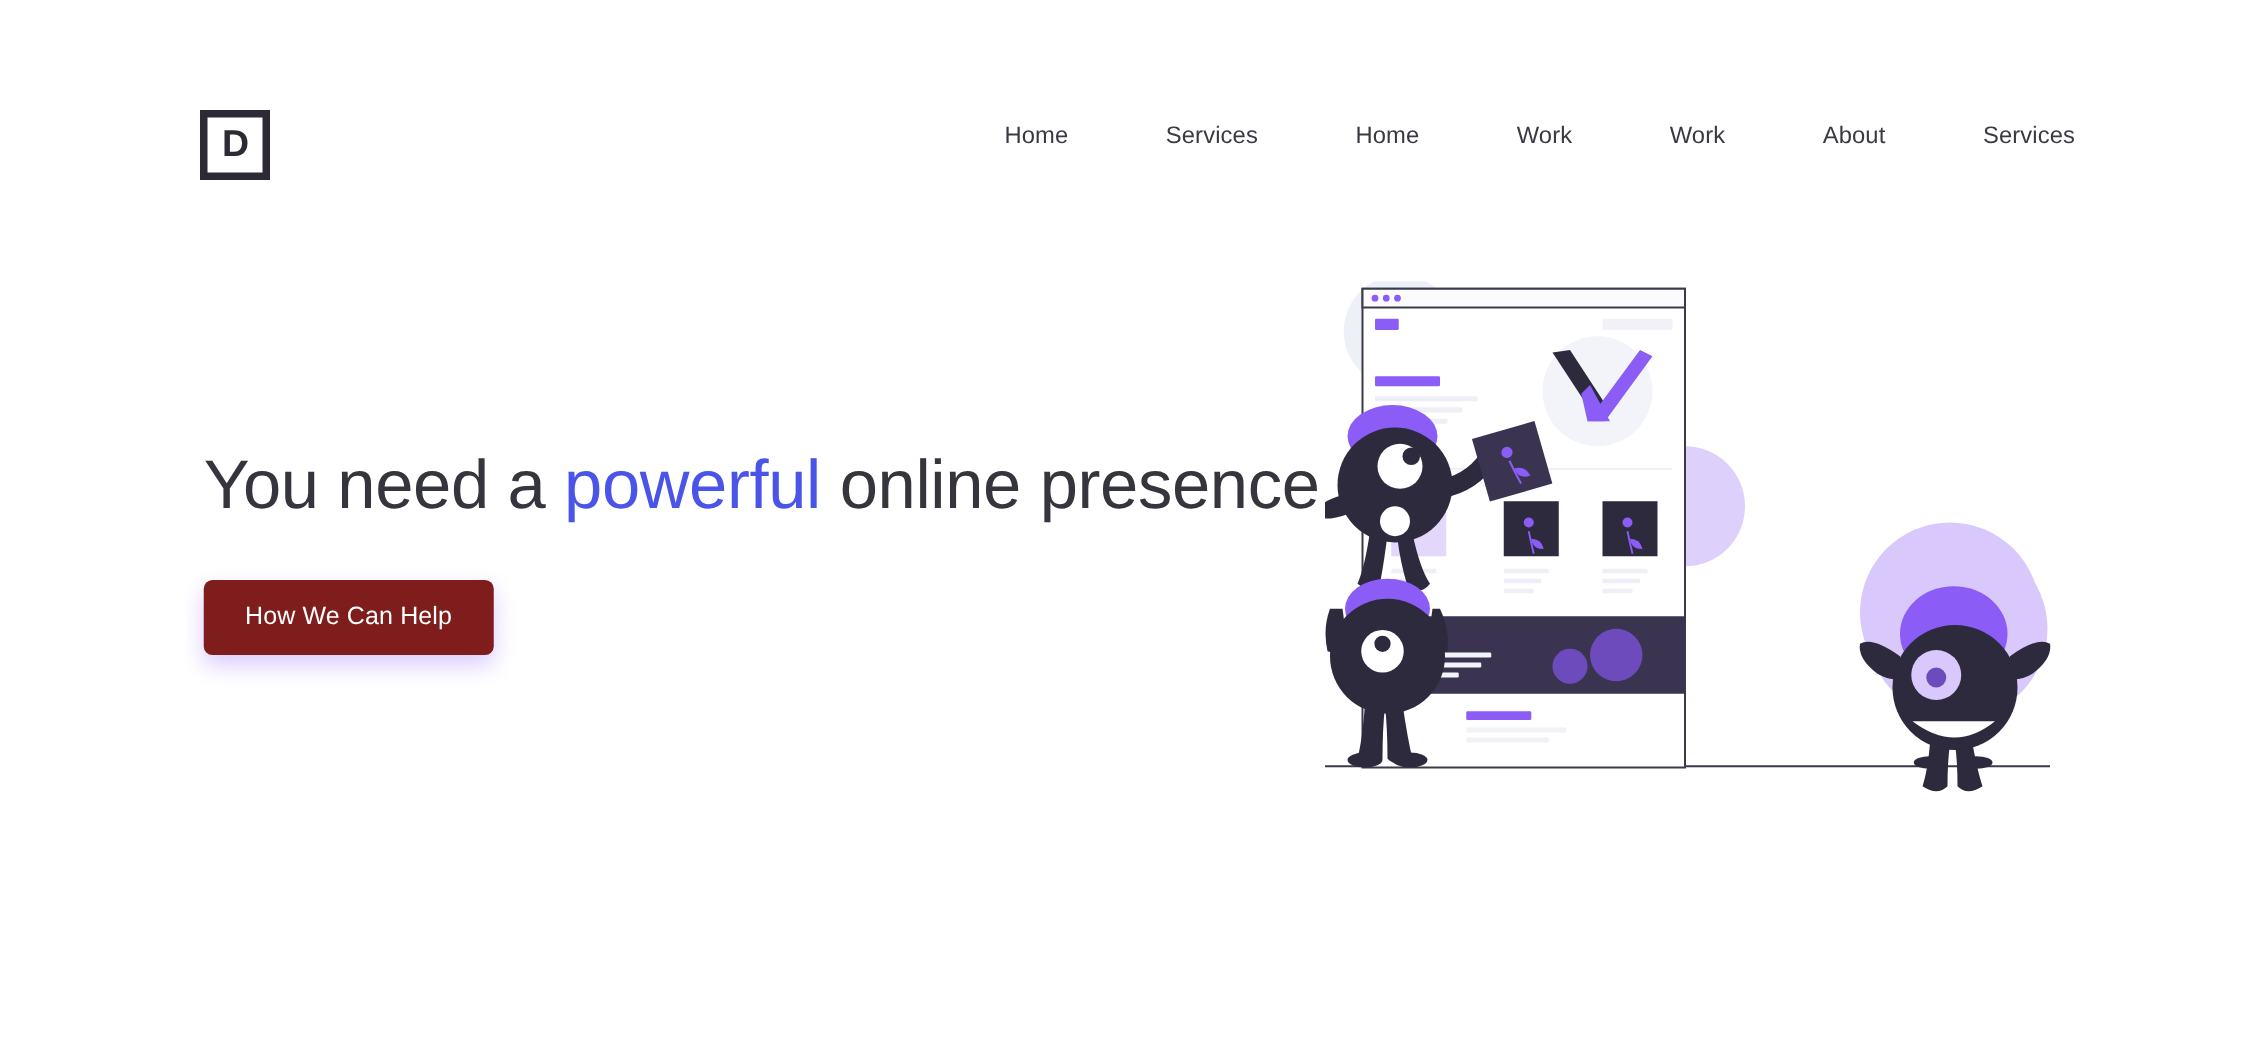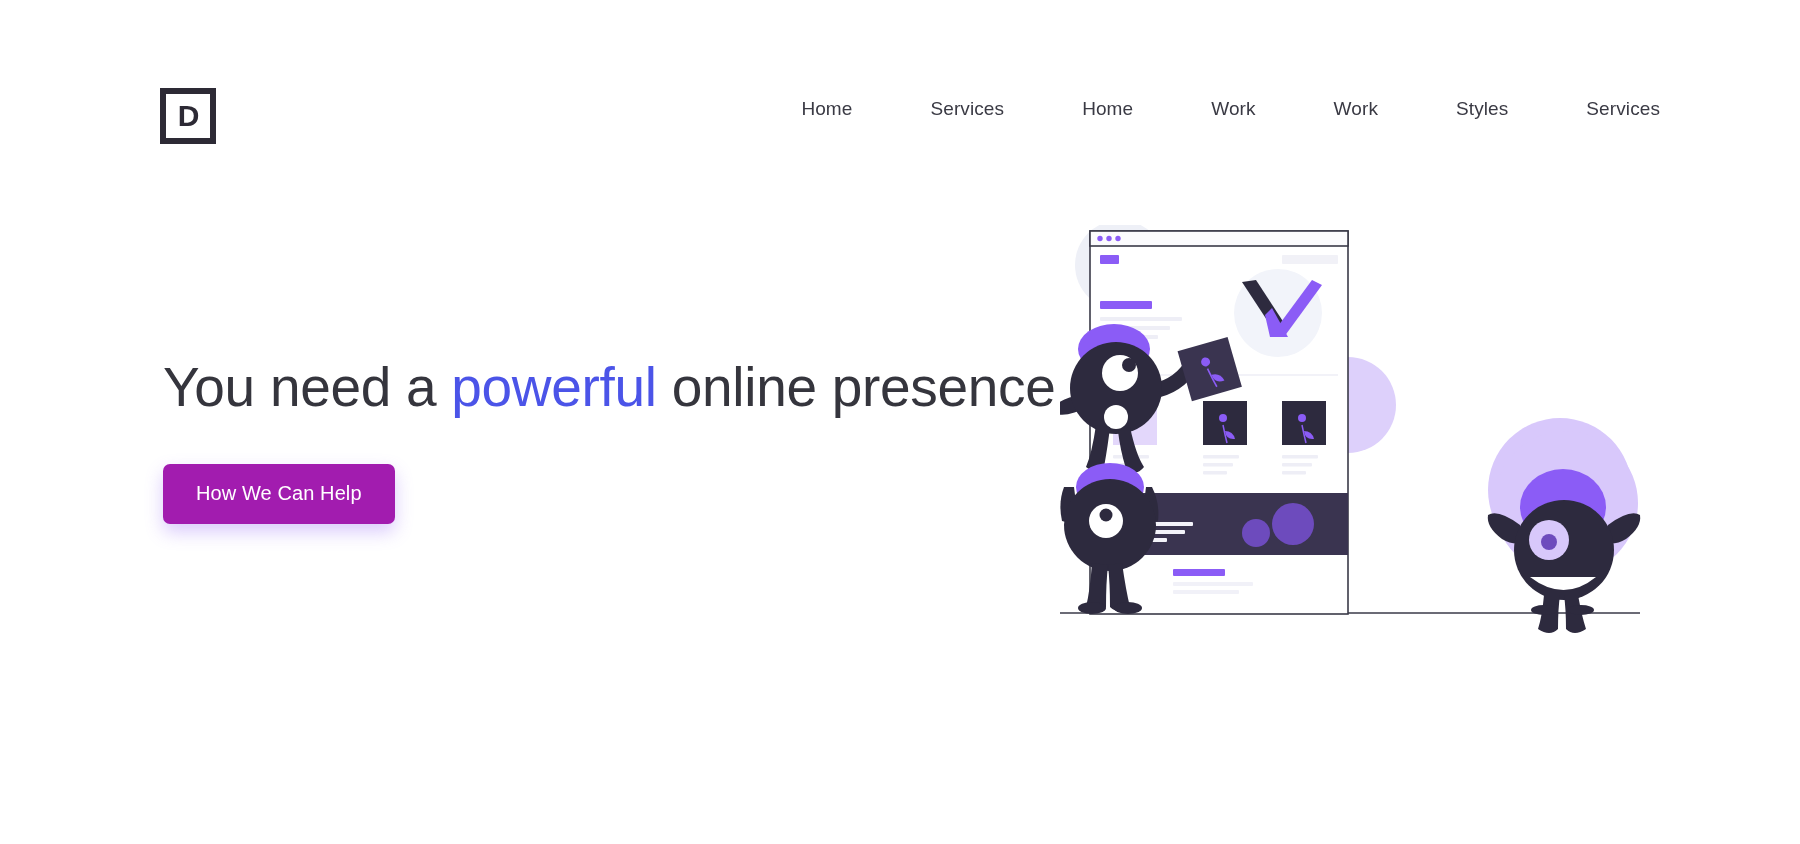--- a/index.html
+++ b/index.html
@@ -56,21 +56,21 @@
     color: #35353d;
     font-weight: 400;
     letter-spacing: -0.3px;
     white-space: nowrap;
     text-align: right;
   }
   .headline .accent { color: #4b54e8; }
   .cta {
     display: inline-block;
     margin-top: 42px;
-    background: #a21caf;
+    background: #7f1d1d;
     color: #ffffff;
     border: none;
     border-radius: 7px;
     padding: 18px 33px 19px 33px;
     font-family: "Liberation Sans", sans-serif;
     font-size: 20px;
     letter-spacing: 0.1px;
     cursor: pointer;
     box-shadow: 0 8px 18px rgba(139,92,246,0.32);
   }
@@ -93,21 +93,21 @@
     <div class="logo-wrap">
       <span class="logo-letter">D</span>
     </div>
 
     <nav class="nav">
       <a class="nav-item">Home</a>
       <a class="nav-item">Services</a>
       <a class="nav-item">Home</a>
       <a class="nav-item">Work</a>
       <a class="nav-item">Work</a>
-      <a class="nav-item">Styles</a>
+      <a class="nav-item">About</a>
       <a class="nav-item">Services</a>
     </nav>
   </header>
 
   <section class="hero-left">
     <h1 class="headline">
       <span><span>You need a </span><span class="accent">powerful</span><span> online presence</span></span>
       <br>
     </h1>
 

